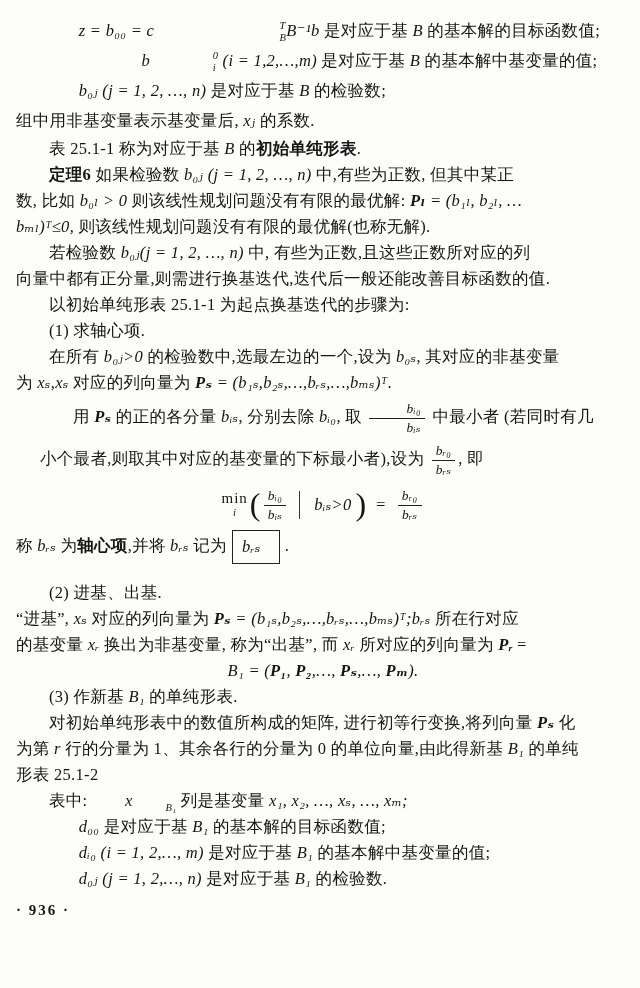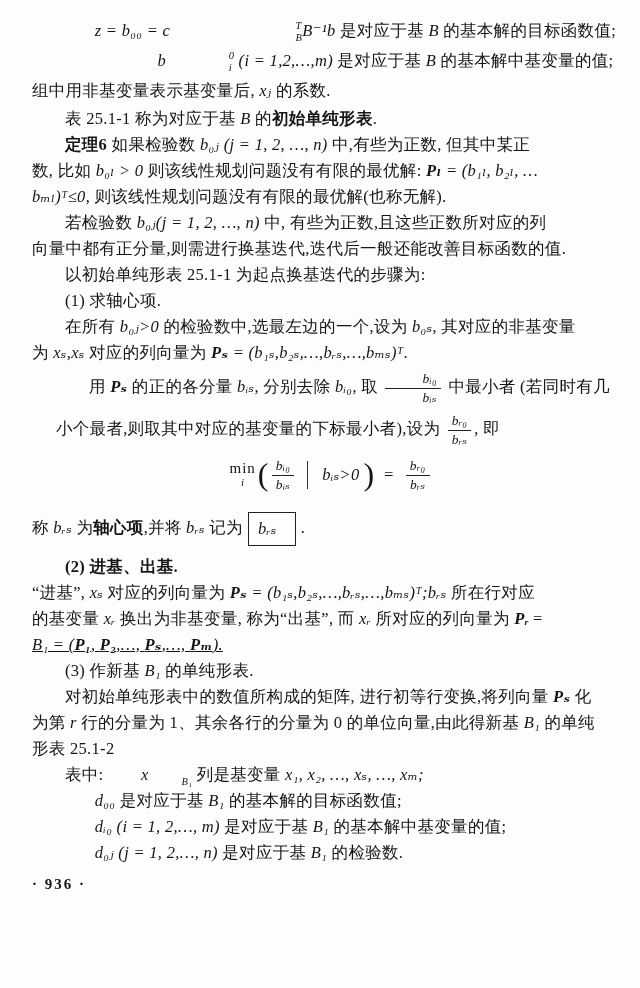--- a/index.html
+++ b/index.html
@@ -2,34 +2,34 @@
 <html><head>
 <meta charset="utf-8">
 <style>
   html,body{margin:0;padding:0;background:#ffffff;}
   .page{
     position:relative;
     width:640px;height:988px;
     box-sizing:border-box;
     background:#fdfdfc;
     color:#151515;
-    padding:16px 10px 0 32px;
+    padding:16px 10px 0 16px;
     overflow:hidden;
     font-family:"Liberation Serif","DejaVu Serif",serif;
     font-size:16.5px;
   }
   .line{line-height:26px;letter-spacing:0.3px;}
   .fml{line-height:30px;}       
   .ind1{text-indent:2em;}
   .ind2{text-indent:3.8em;}
-  .center{text-align:left;text-indent:0;text-decoration:underline;}
+  .center{text-align:center;text-indent:0;}
   .tall{line-height:42px;margin-left:24px;}
   .mt6{margin-top:6px;}
-  .mt8{margin-top:8px;font-weight:bold;}
-  .eq{text-align:center;margin:8px 0 20px 0;line-height:1;white-space:nowrap;}
+  .mt8{margin-top:16px;}
+  .eq{text-align:center;margin:8px 0 8px 0;line-height:1;white-space:nowrap;}
   .eq .math{margin:0 4px;vertical-align:middle;}
   .cjk{}
   .bold{font-weight:700;}
   .math{font-style:italic;font-family:"Liberation Serif","DejaVu Serif",serif;}
   .frac{
     display:inline-block;vertical-align:middle;text-align:center;
     font-style:italic;font-size:13.5px;line-height:1.15;margin:0 3px;
     font-family:"Liberation Serif","DejaVu Serif",serif;
   }
   .frac .num{display:block;border-bottom:1.4px solid #222;padding:0 4px 1px 4px;}
@@ -53,20 +53,21 @@
   .ss .ssup,.ss .ssub2{display:block;font-size:10.5px;line-height:1.15;font-style:italic;}
   .footer{margin-top:10px;font-size:15px;font-weight:700;letter-spacing:2px;}
 </style>
 </head>
 <body>
 
 <div class="page">
   <div>
       <div class="line fml ind2"><span class="math">z = b₀₀ = c</span><span class="ss"><span class="stack"><span class="ssup">T</span><span class="ssub2">B</span></span></span><span class="math">B⁻¹b</span><span class="cjk"> 是对应于基 </span><span class="math">B</span><span class="cjk"> 的基本解的目标函数值;</span></div>
       <div class="line fml ind2"><span class="ss"><span class="math">b</span><span class="stack"><span class="ssup">0</span><span class="ssub2">i</span></span></span><span class="math"> (i = 1,2,…,m)</span><span class="cjk"> 是对应于基 </span><span class="math">B</span><span class="cjk"> 的基本解中基变量的值;</span></div>
+      <div class="line fml ind2"><span class="math">b₀ⱼ (j = 1, 2, …, n)</span><span class="cjk"> 是对应于基 </span><span class="math">B</span><span class="cjk"> 的检验数;</span></div>
       <div class="line fml"><span class="cjk">组中用非基变量表示基变量后, </span><span class="math">xⱼ</span><span class="cjk"> 的系数.</span></div>
       <div class="line ind1"><span class="cjk">表 25.1-1  称为对应于基 </span><span class="math">B</span><span class="cjk"> 的</span><span class="cjk bold">初始单纯形表</span><span class="cjk">.</span></div>
       <div class="line ind1"><span class="cjk bold">定理6</span><span class="cjk">  如果检验数 </span><span class="math">b₀ⱼ (j = 1, 2, …, n)</span><span class="cjk"> 中,有些为正数, 但其中某正</span></div>
       <div class="line"><span class="cjk">数, 比如 </span><span class="math">b₀ₗ &gt; 0</span><span class="cjk"> 则该线性规划问题没有有限的最优解: </span><span class="math bold">Pₗ</span><span class="math"> = (b₁ₗ, b₂ₗ, …</span></div>
       <div class="line"><span class="math">bₘₗ)ᵀ≤0</span><span class="cjk">, 则该线性规划问题没有有限的最优解(也称无解).</span></div>
       <div class="line ind1"><span class="cjk">若检验数 </span><span class="math">b₀ⱼ(j = 1, 2, …, n)</span><span class="cjk"> 中, 有些为正数,且这些正数所对应的列</span></div>
       <div class="line"><span class="cjk">向量中都有正分量,则需进行换基迭代,迭代后一般还能改善目标函数的值.</span></div>
       <div class="line ind1"><span class="cjk">以初始单纯形表 25.1-1 为起点换基迭代的步骤为:</span></div>
       <div class="line ind1"><span class="cjk">(1) 求轴心项.</span></div>
       <div class="line ind1"><span class="cjk">在所有 </span><span class="math">b₀ⱼ&gt;0</span><span class="cjk"> 的检验数中,选最左边的一个,设为 </span><span class="math">b₀ₛ</span><span class="cjk">, 其对应的非基变量</span></div>

